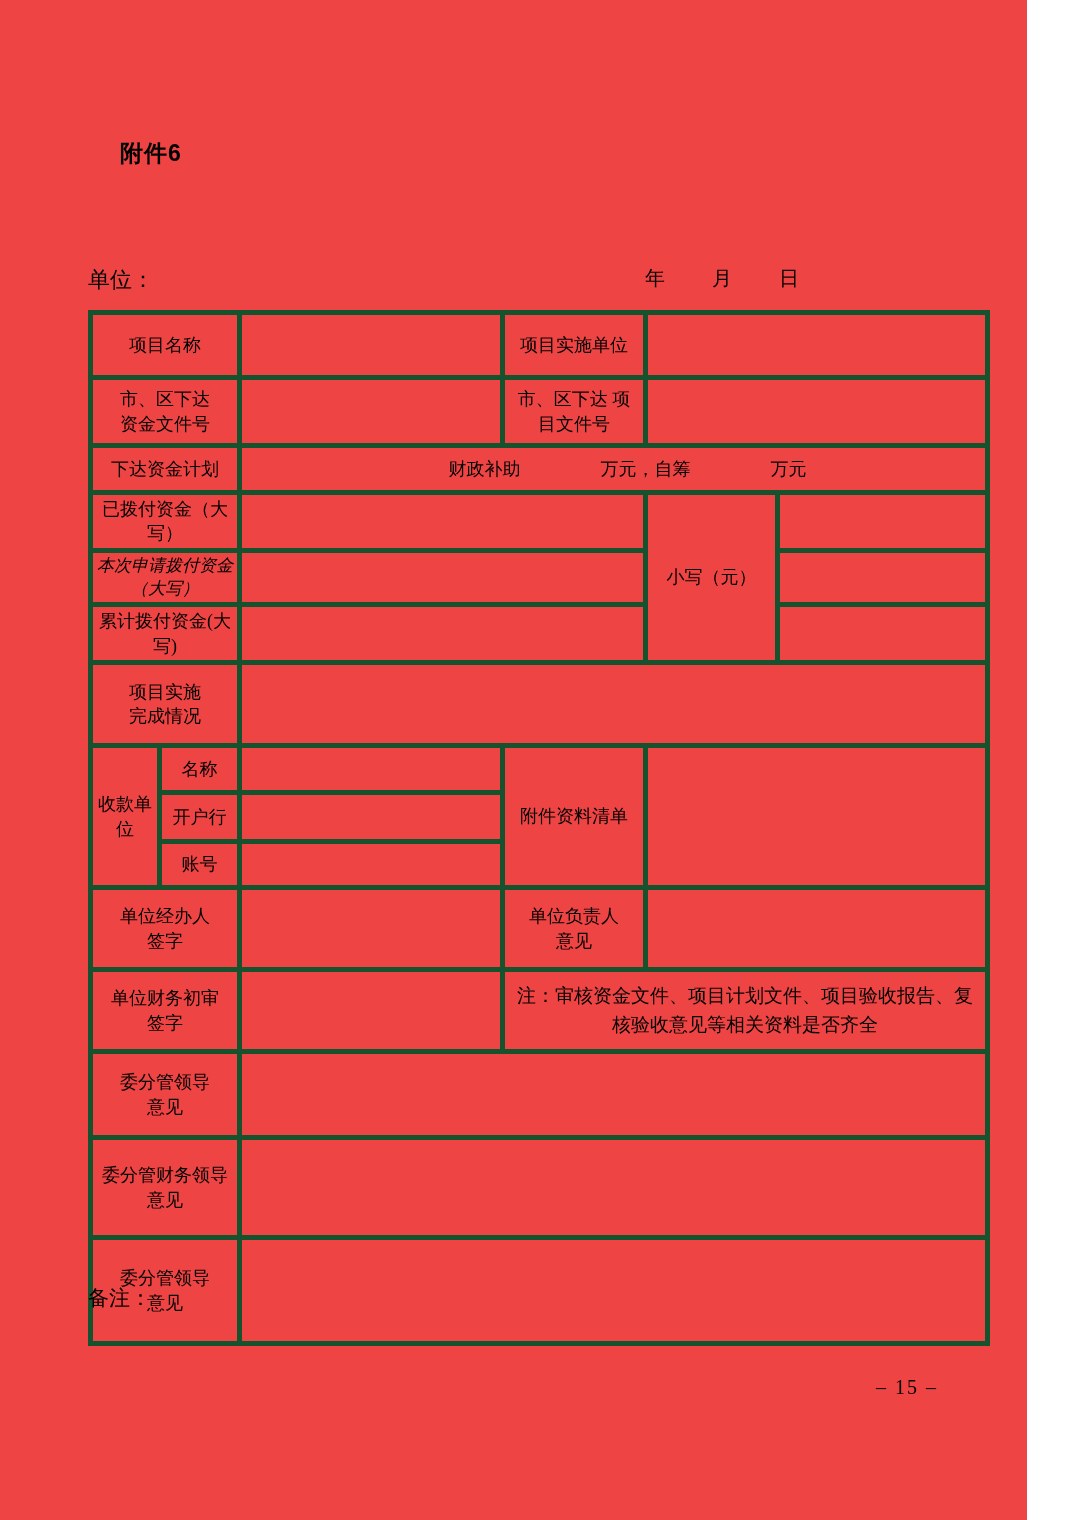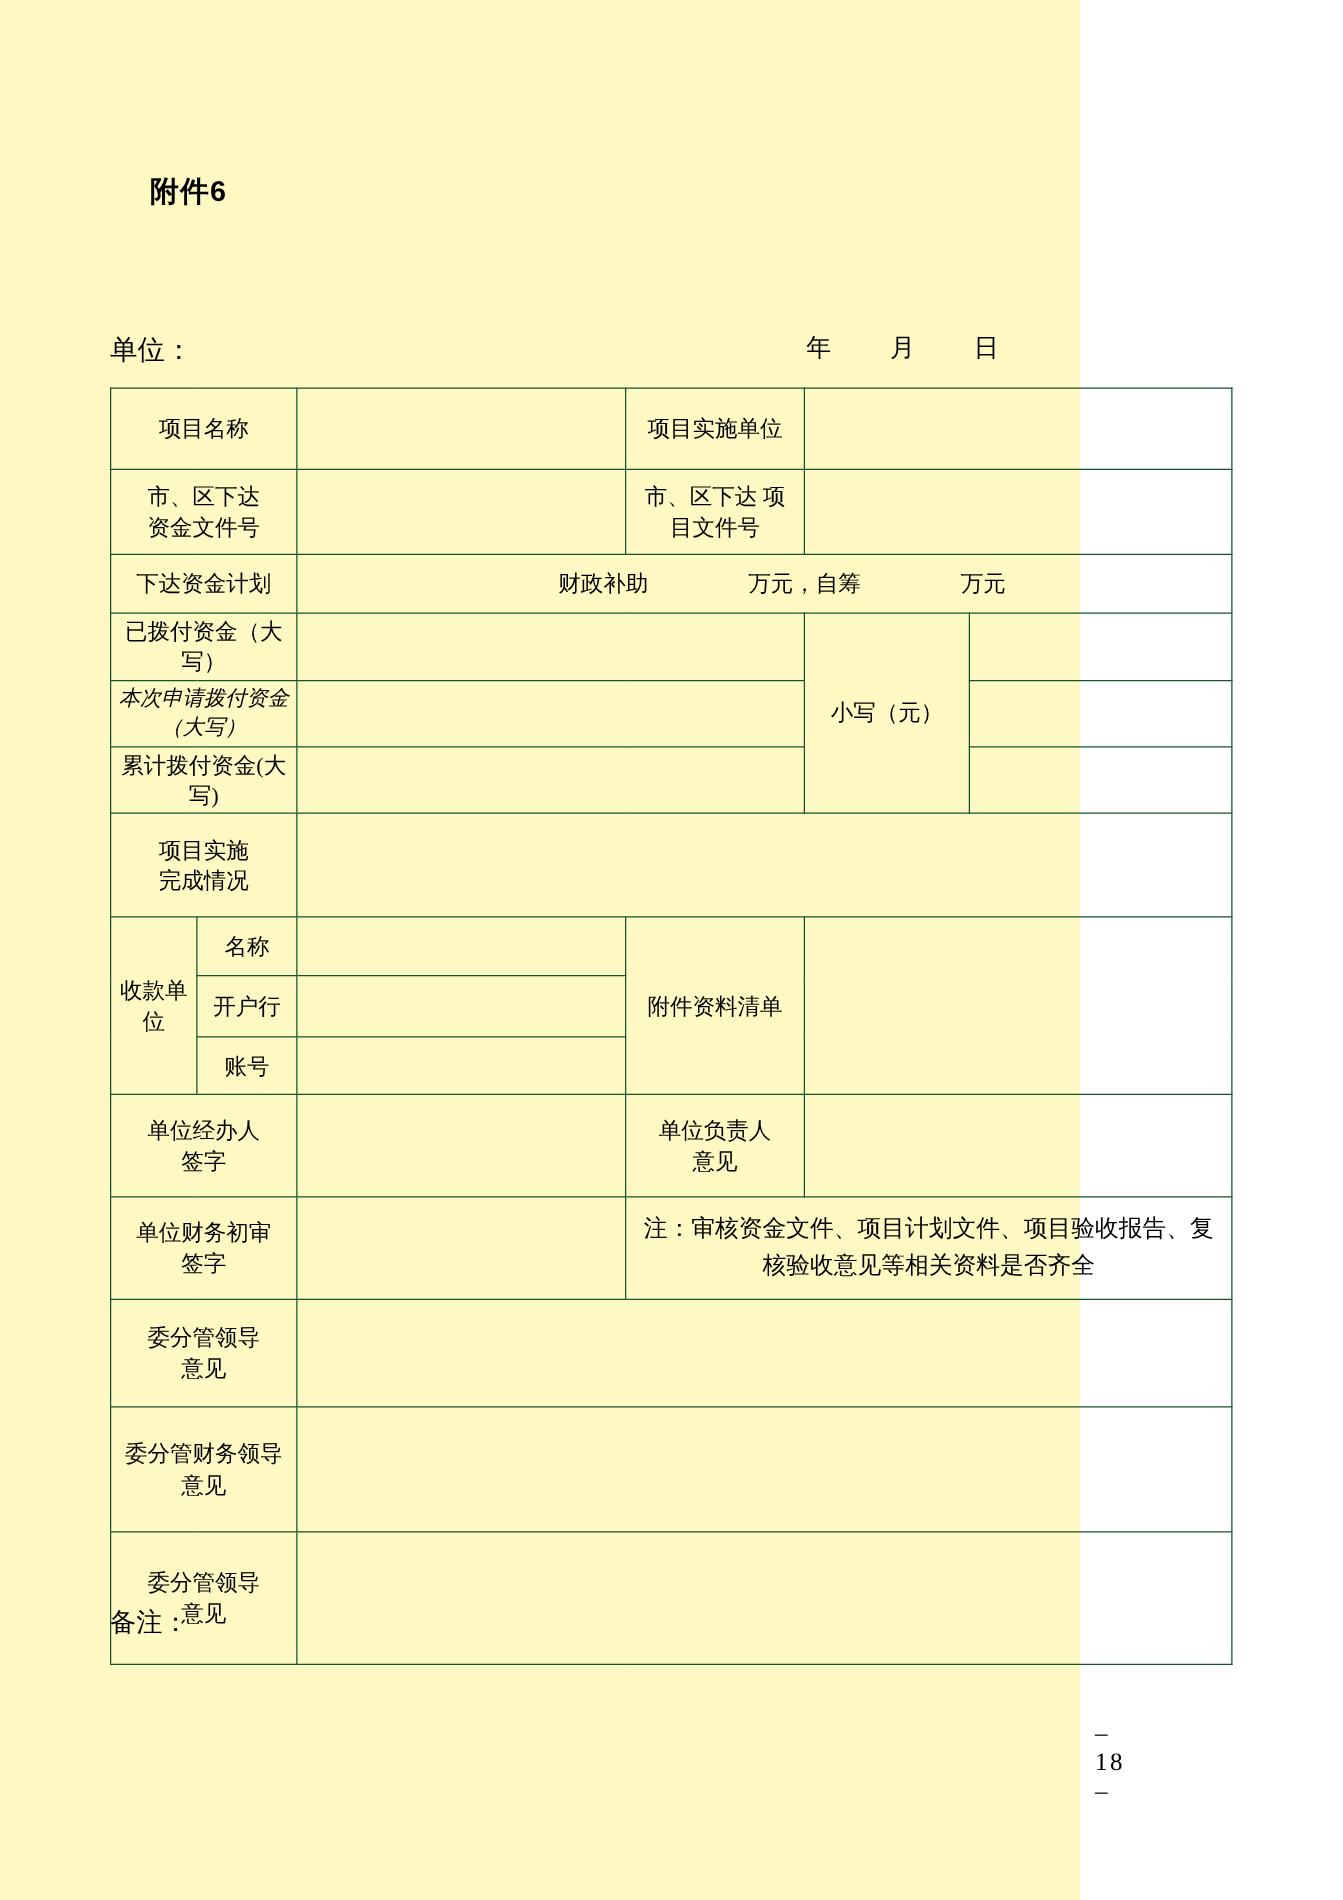--- a/index.html
+++ b/index.html
@@ -1,38 +1,38 @@
 <!DOCTYPE html>
 <html><head>
 <meta charset="utf-8">
 <style>
   * { margin:0; padding:0; box-sizing:border-box; }
   html,body { background:#ffffff; }
   .page {
-    position:relative; width:864px; height:1520px; background:#fef9c3;
+    position:relative; width:1027px; height:1520px; background:#ef4444;
     font-family:"Liberation Serif","DejaVu Serif",serif; color:#000;
   }
   .attachment {
     position:absolute; left:120px; top:138px;
     font-family:"Liberation Sans","DejaVu Sans",sans-serif;
     font-weight:bold; font-size:23px; letter-spacing:1px;
   }
   .doc-title {
     position:absolute; top:196px; left:0; width:100%; text-align:center;
     font-family:"Liberation Sans","DejaVu Sans",sans-serif;
     font-weight:bold; font-size:25px; letter-spacing:1px;
   }
   .unit-line { position:absolute; left:88px; top:265px; font-size:22px; }
   .date-line { position:absolute; left:645px; top:265px; font-size:20px; display:flex; gap:47px; }
   .form-table {
     position:absolute; left:88px; top:310px; width:897px;
     border-collapse:collapse; table-layout:fixed;
   }
   .form-table td {
-    border:1px solid #14532d; text-align:center; vertical-align:middle;
+    border:5px solid #14532d; text-align:center; vertical-align:middle;
     font-size:18px; line-height:1.35; white-space:pre-line;
     padding:2px; overflow:hidden;
   }
   .fs17 { font-size:17px !important;font-style:italic; }
   .note-cell { text-align:right; padding:4px 8px !important; font-size:19px !important; line-height:1.5 !important; white-space:normal !important; }
   .fundplan-cell { text-align:left; padding-left:30px !important; white-space:nowrap !important; }
   .fundplan-cell .gap80 { display:inline-block; width:80px; }
   tr.h65{height:65px} tr.h68{height:68px} tr.h47{height:47px} tr.h52{height:52px}
   tr.h53{height:53px} tr.h83{height:83px} tr.h49{height:49px} tr.h46{height:46px}
   tr.h82{height:82px} tr.h86{height:86px} tr.h100{height:100px} tr.h106{height:106px}
@@ -167,15 +167,15 @@
     <tr class="h106">
       <td colspan="2">委分管领导
 意见</td>
       <td colspan="4"></td>
     </tr>
   </tbody>
     </table>
 
   <div class="remark-line">备注：</div>
 
-  <div class="page-number">– 18 –</div>
+  <div class="page-number">– 15 –</div>
 
 </div>
 
 </body></html>

